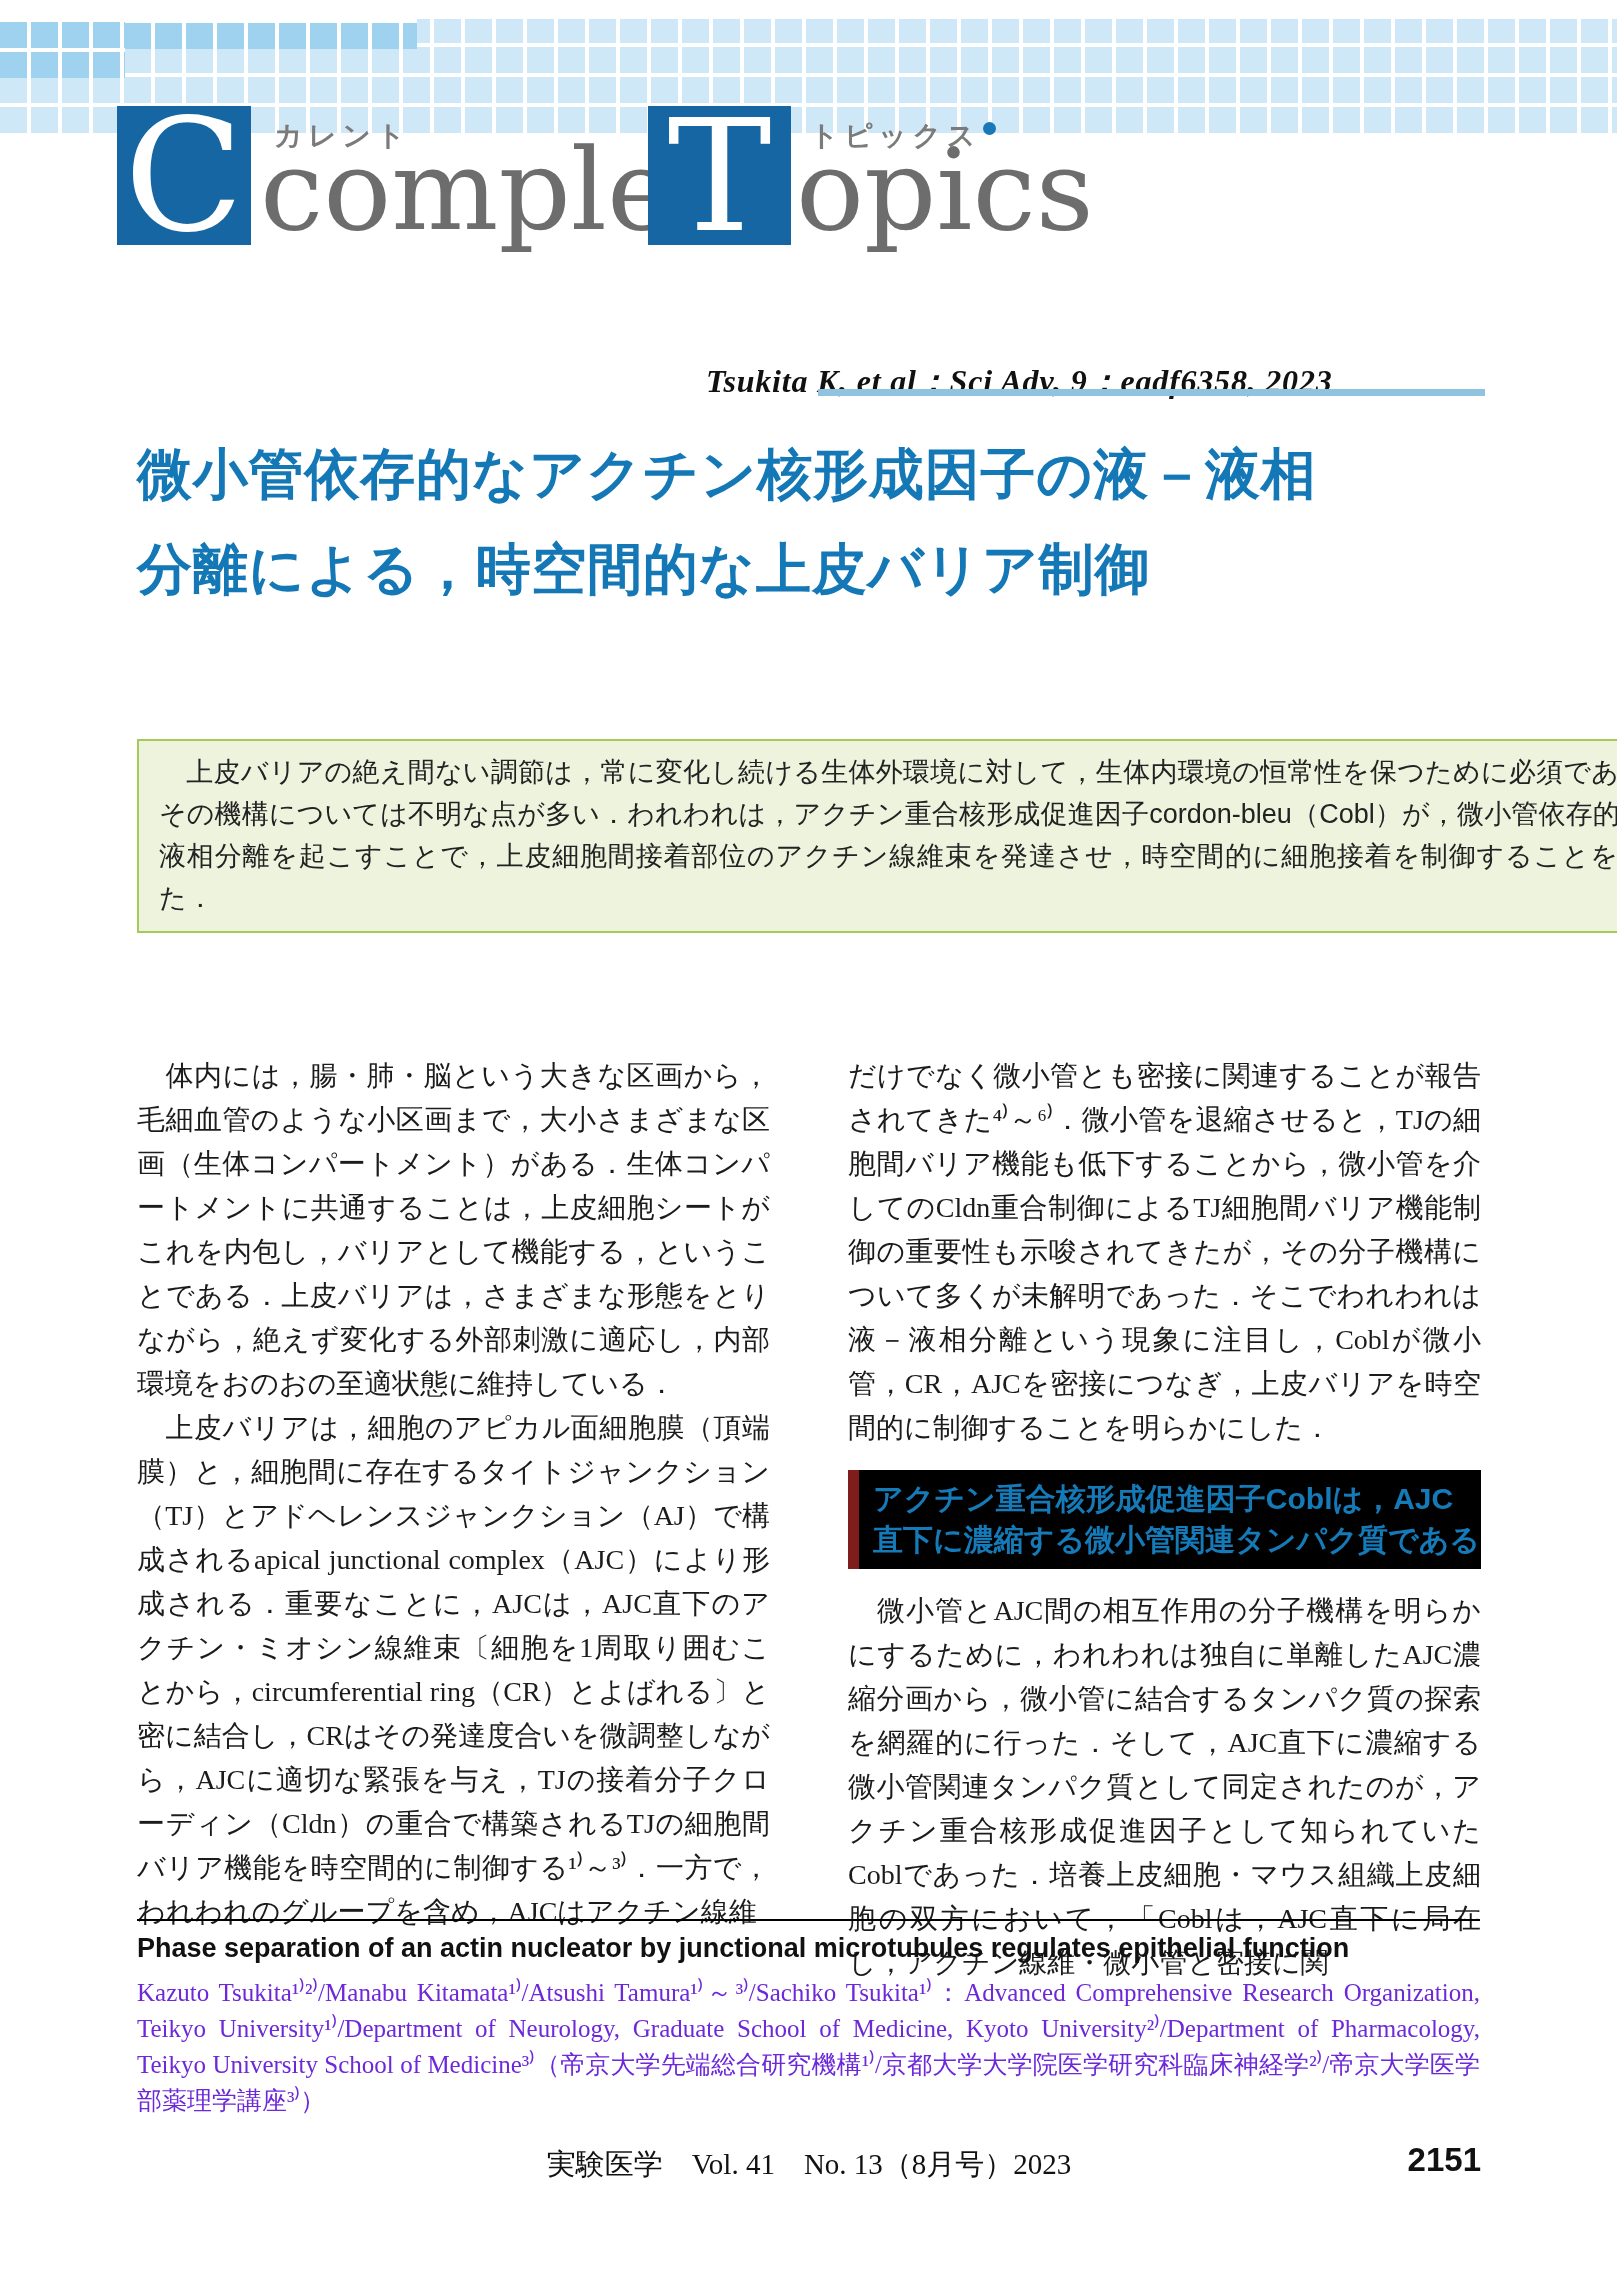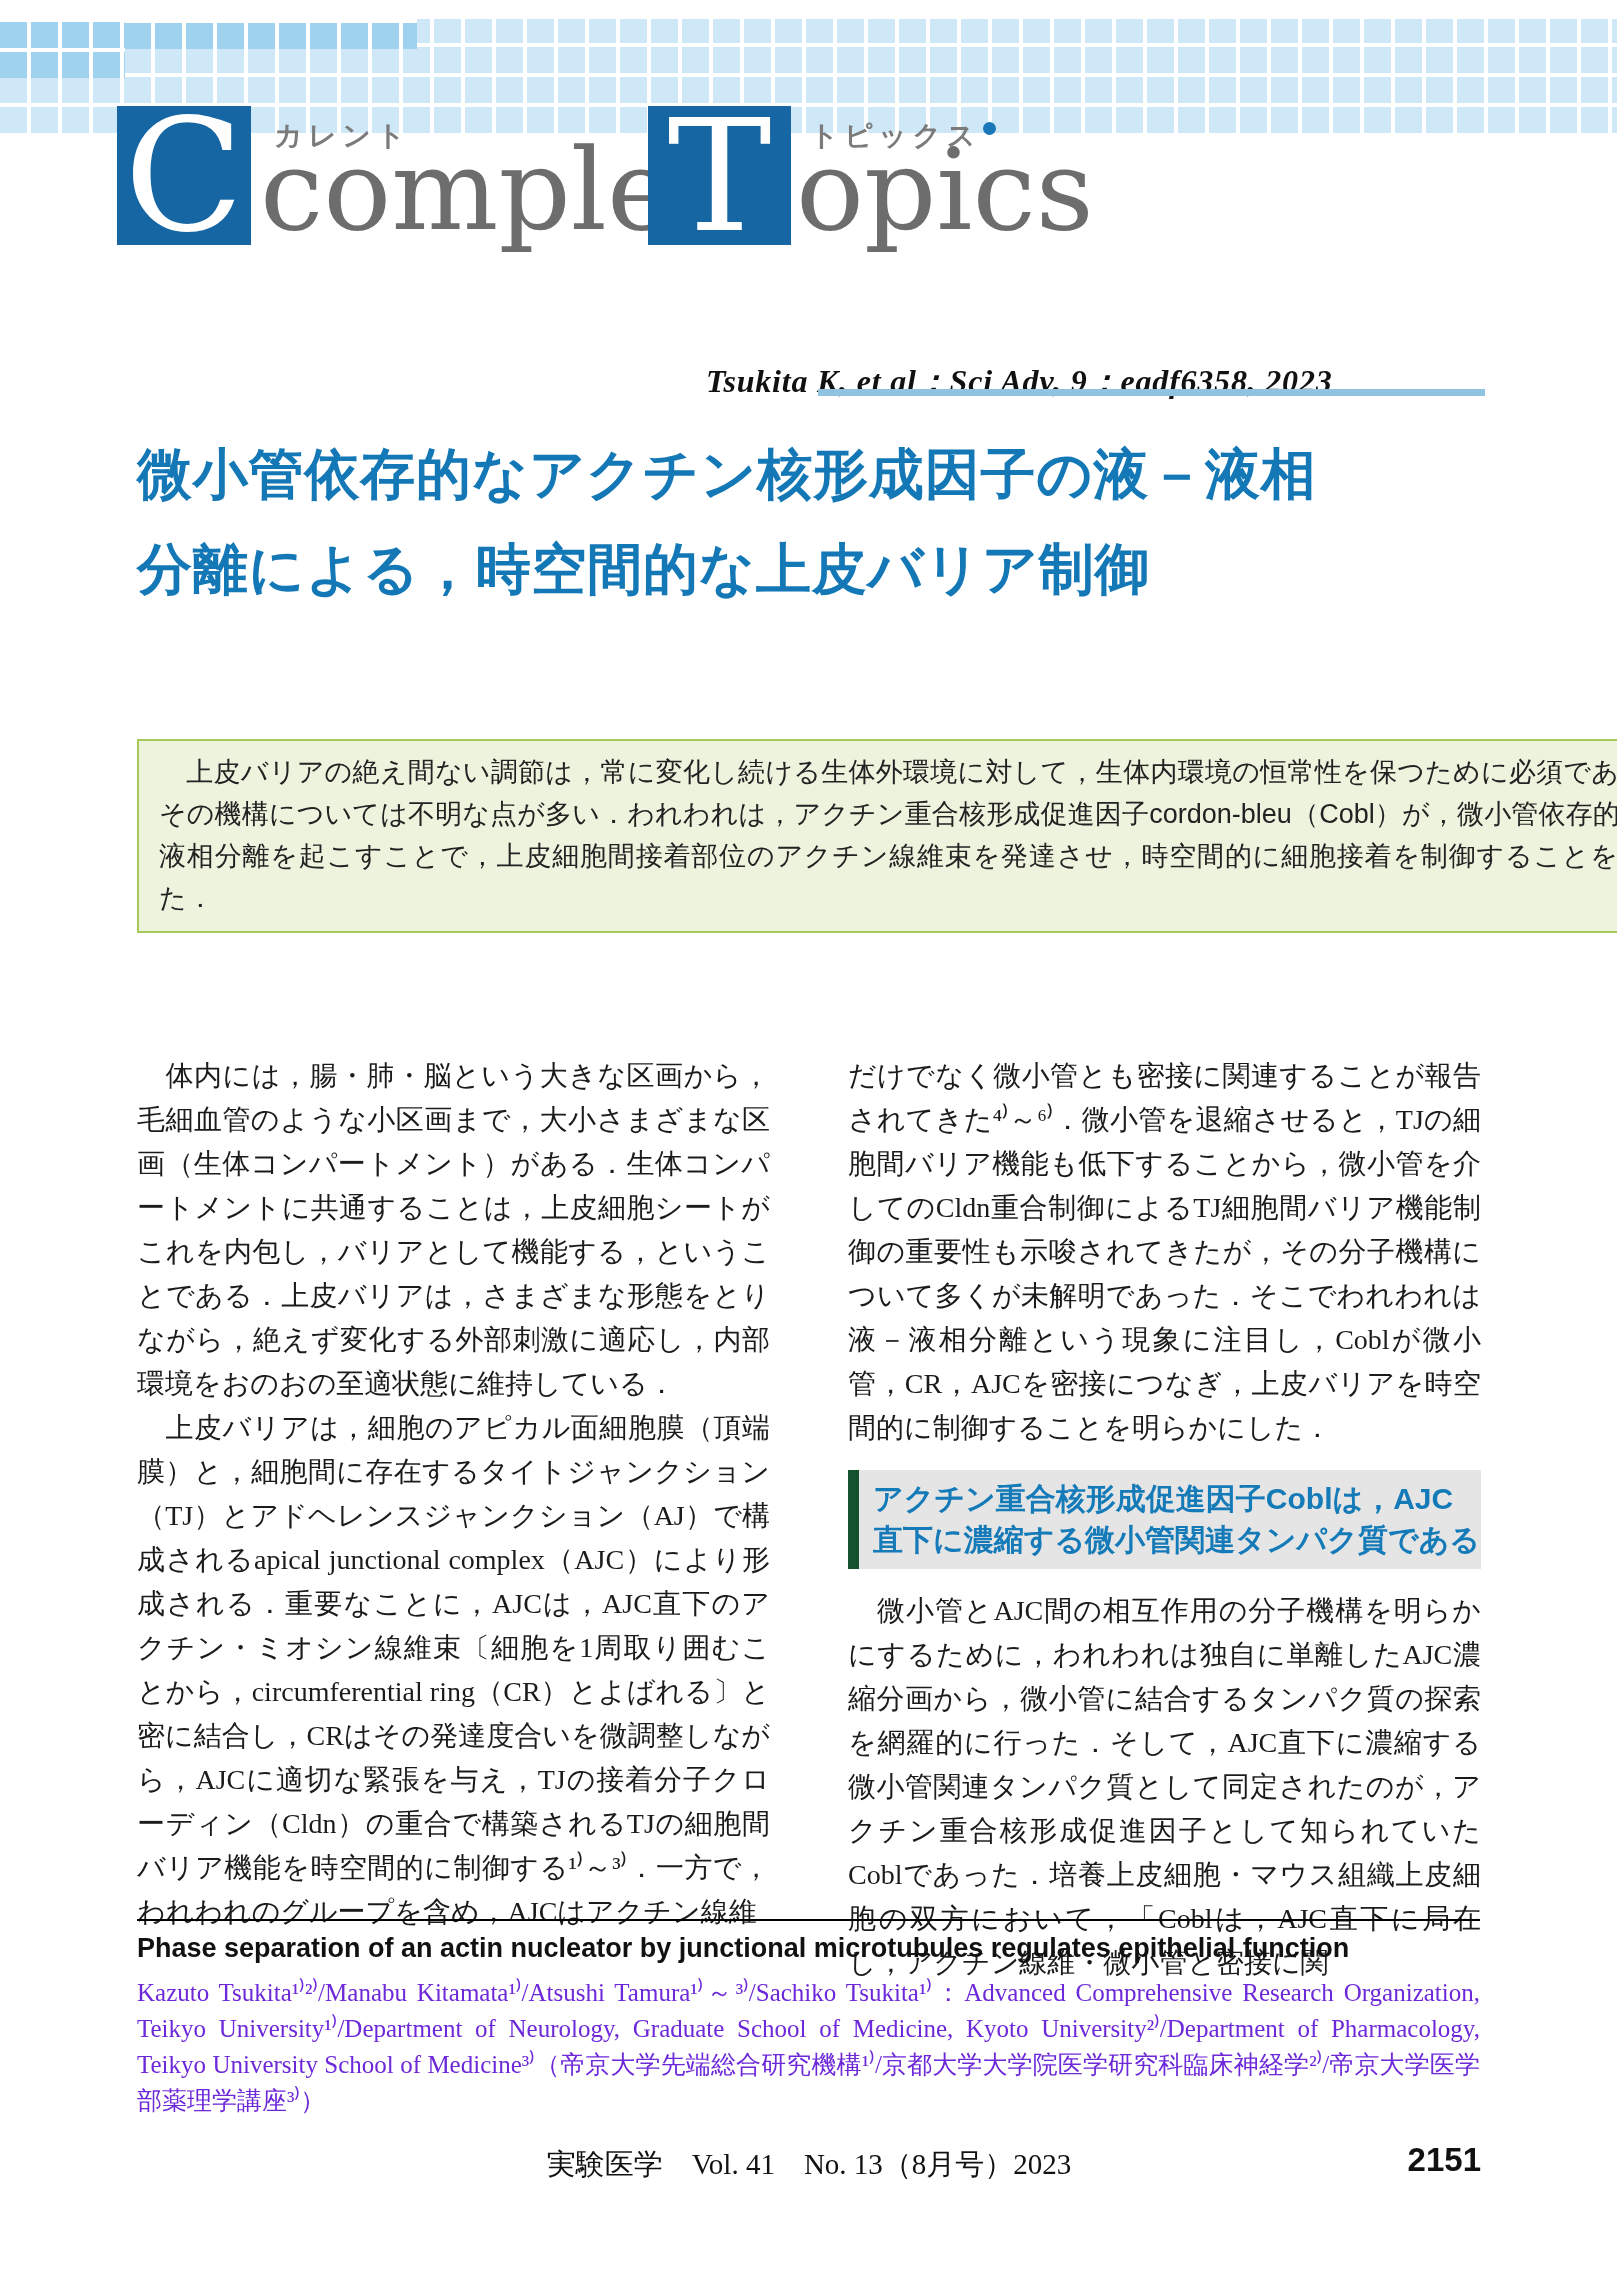--- a/index.html
+++ b/index.html
@@ -80,21 +80,21 @@
   .col{
     position:absolute;top:1054px;width:633px;
     font-family:"Liberation Serif",serif;font-size:28px;line-height:44px;
     color:#1b1b1b;text-align:justify;
   }
   .col.left{left:137px;}
   .col.right{left:848px;}
   .col .para{margin:0;padding:0;}
   
   .sec-heading{
-    margin:20px 0 20px 0;background:#e5e5e5;border-left:11px solid #14532d;
+    margin:20px 0 20px 0;background:#000000;border-left:11px solid #7f1d1d;
     padding:7.8px 9.4px 9.4px 14px;
     font-family:"Liberation Sans",sans-serif;font-weight:bold;
     font-size:30px;line-height:41px;color:#157ab8;
   }
   .sec-heading div{white-space:nowrap;}
   
   .footer-rule{position:absolute;left:137px;top:1919px;width:1343px;height:2.3px;background:#000000;}
   .footer-title-en{
     position:absolute;left:137px;top:1933px;width:1343px;
     font-family:"Liberation Sans",sans-serif;font-weight:bold;

